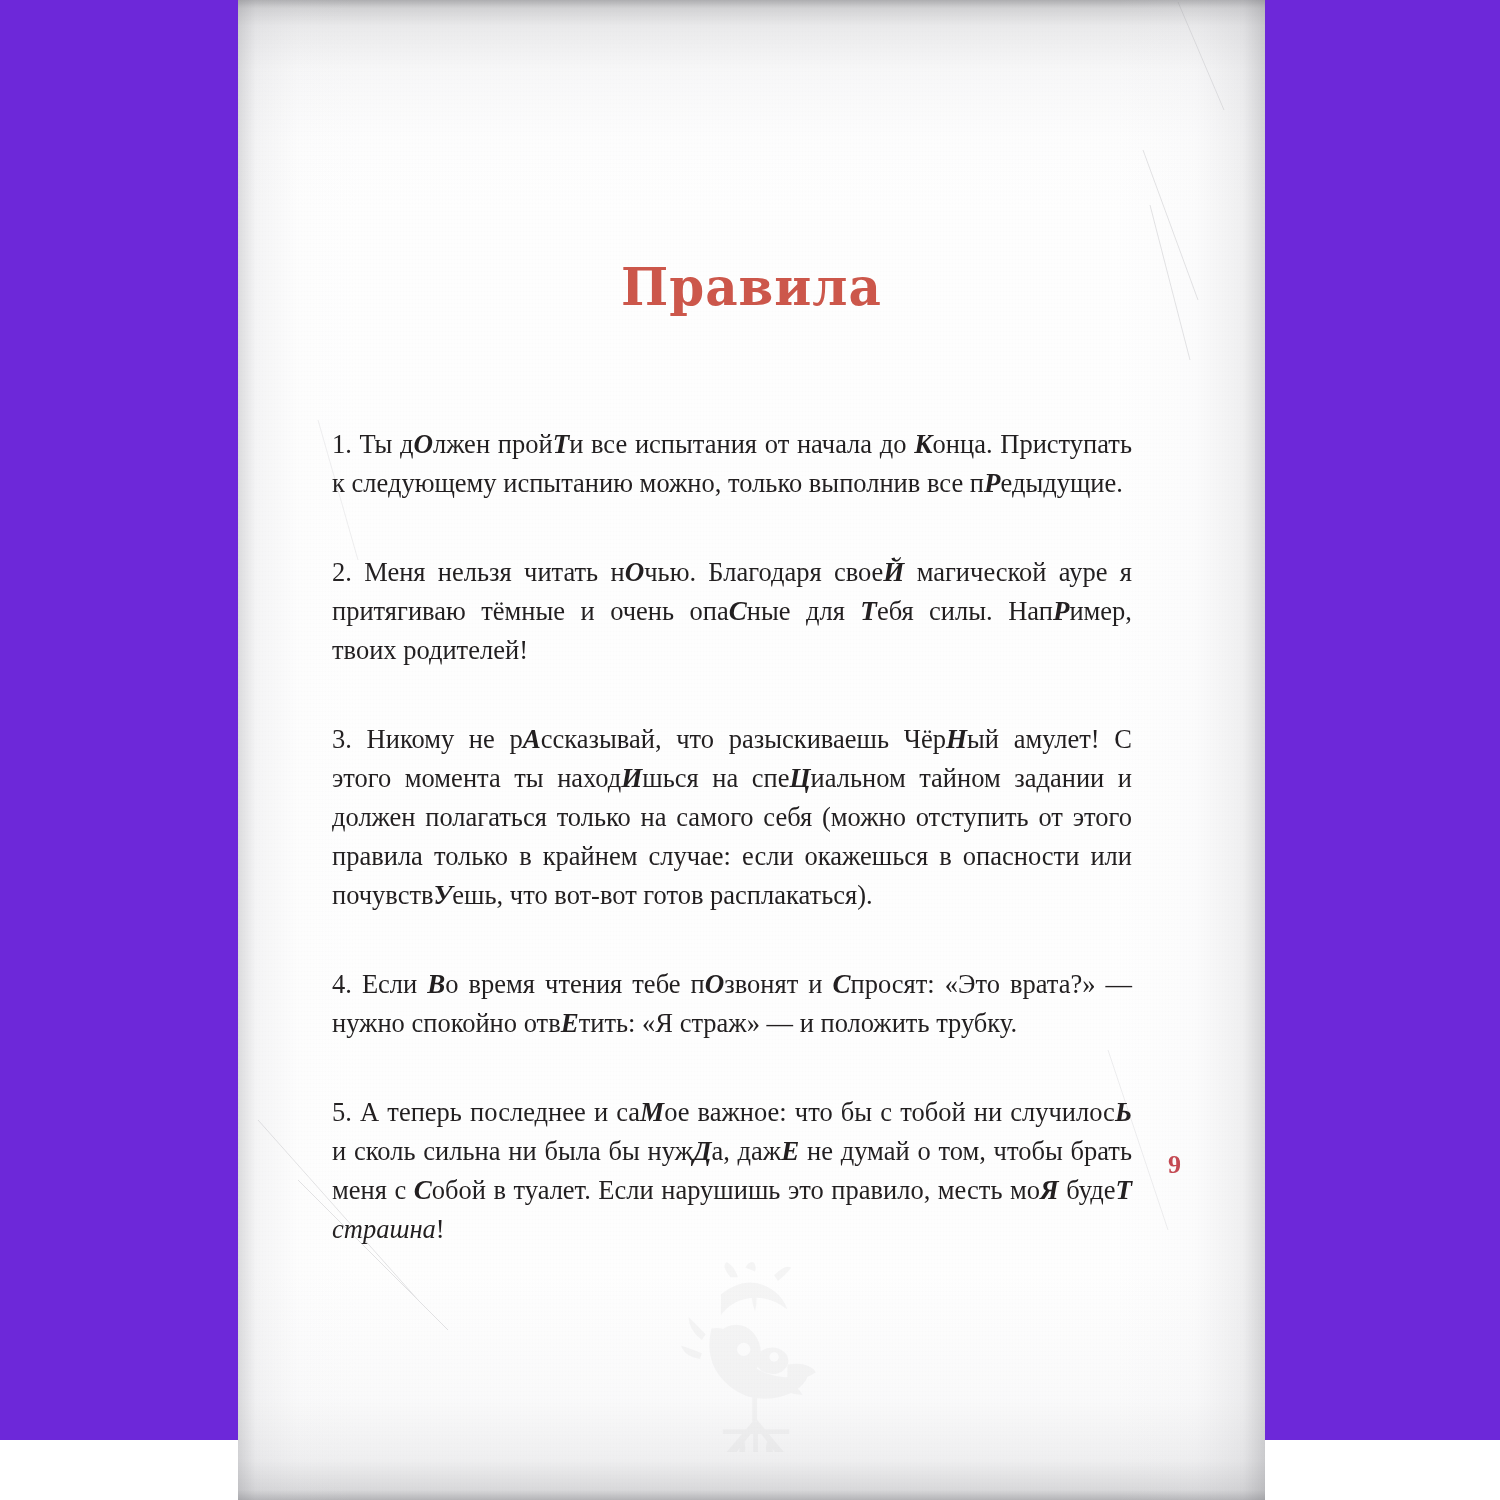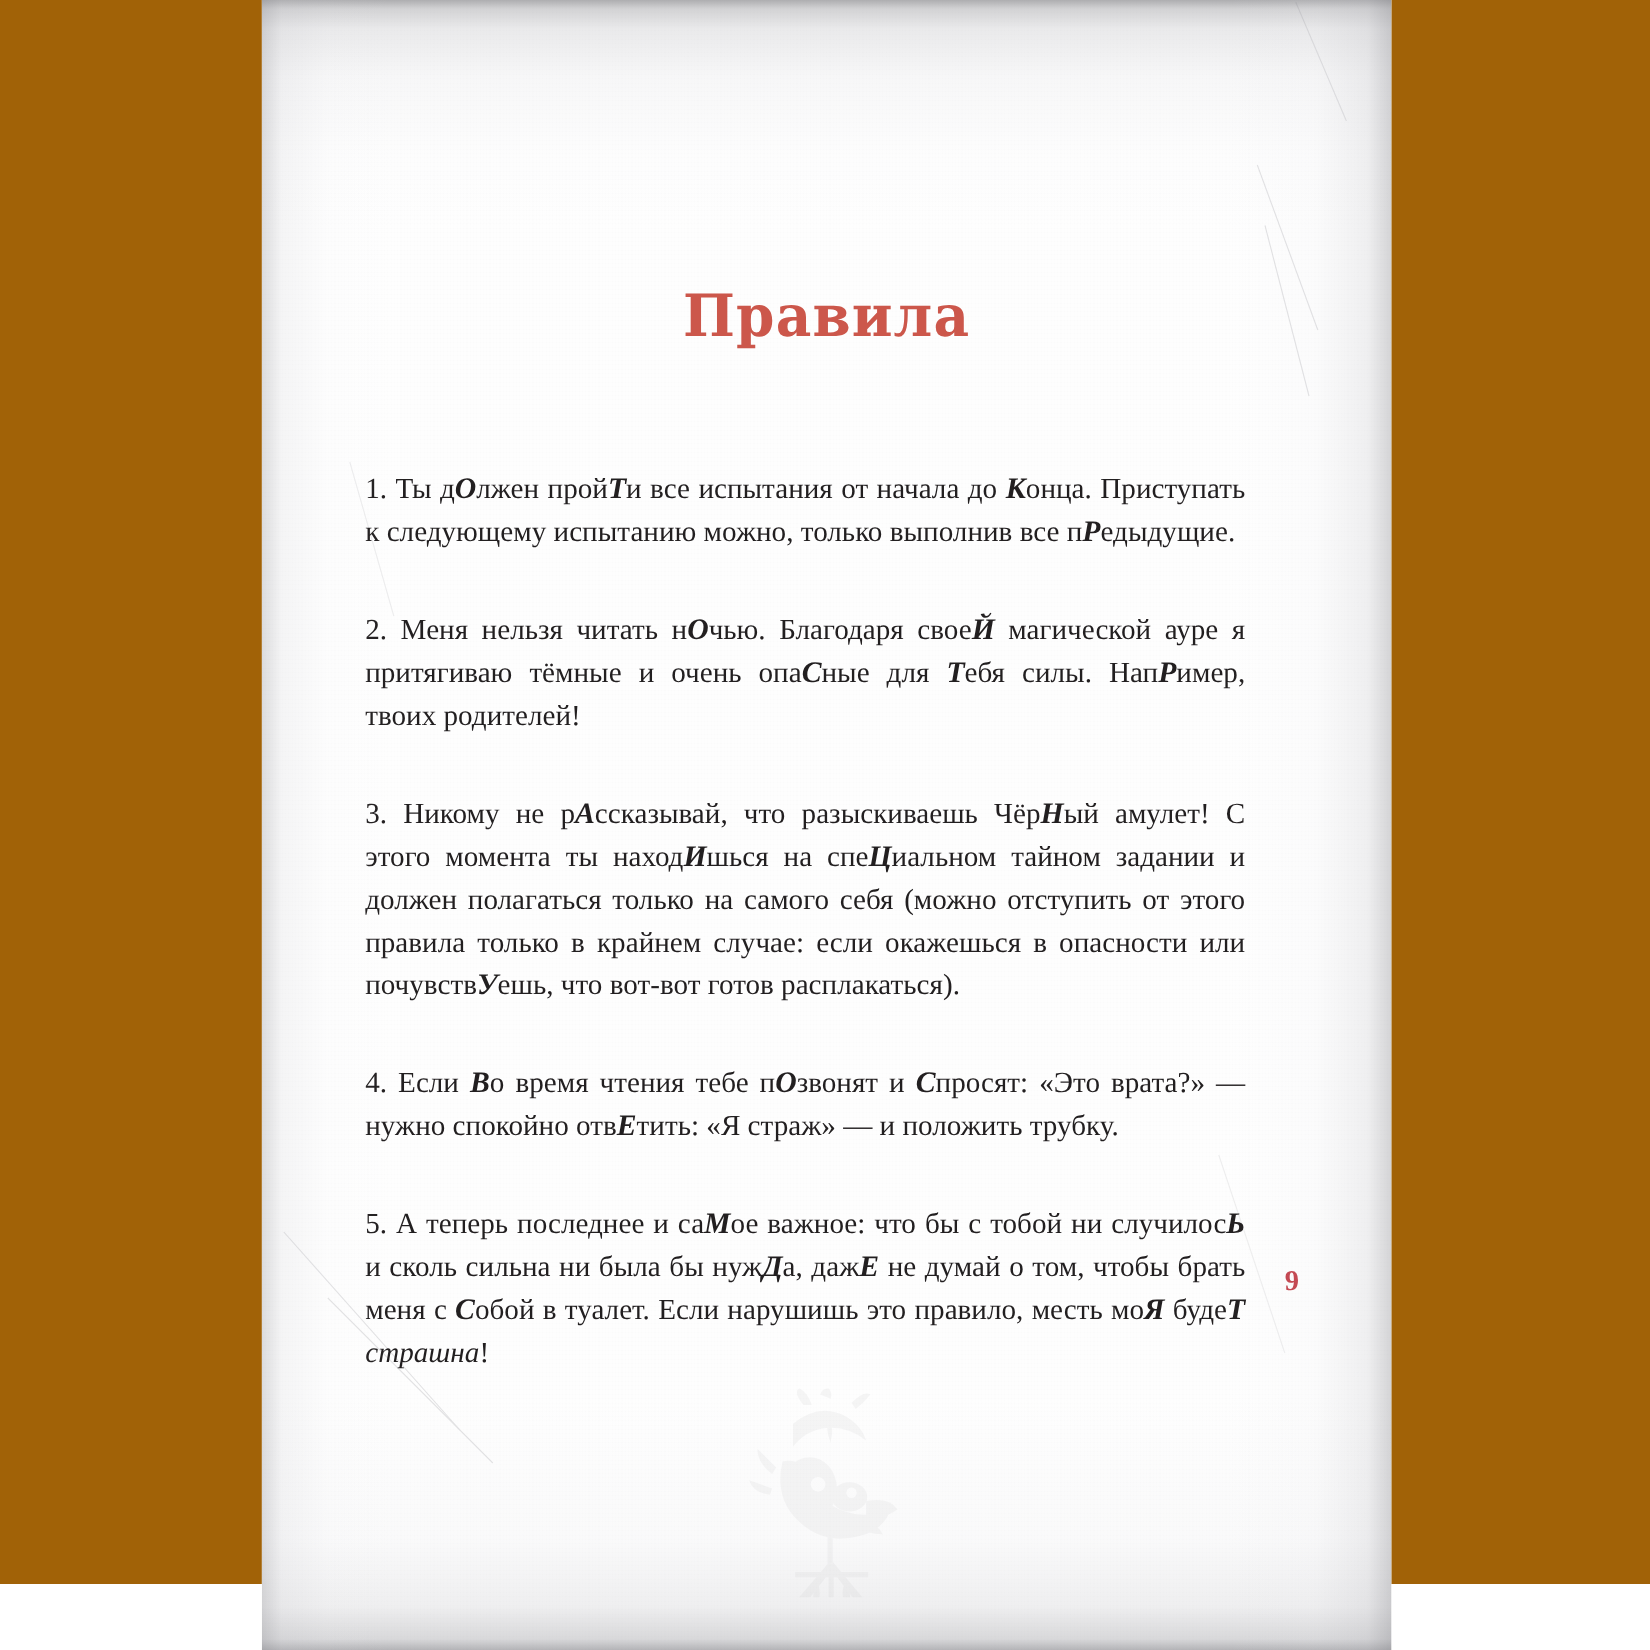--- a/index.html
+++ b/index.html
@@ -13,21 +13,21 @@
     height: 1500px;
     overflow: hidden;
     font-family: "Liberation Serif", "DejaVu Serif", serif;
   }
 
   
   #canvas {
     position: relative;
     width: 1500px;
     height: 1440px;
-    background: #a16207;
+    background: #6d28d9;
     text-decoration: underline;
   }
 
   
   #page-sheet {
     position: absolute;
     left: 238px;
     top: 0px;
     width: 1027px;
     height: 1500px;

